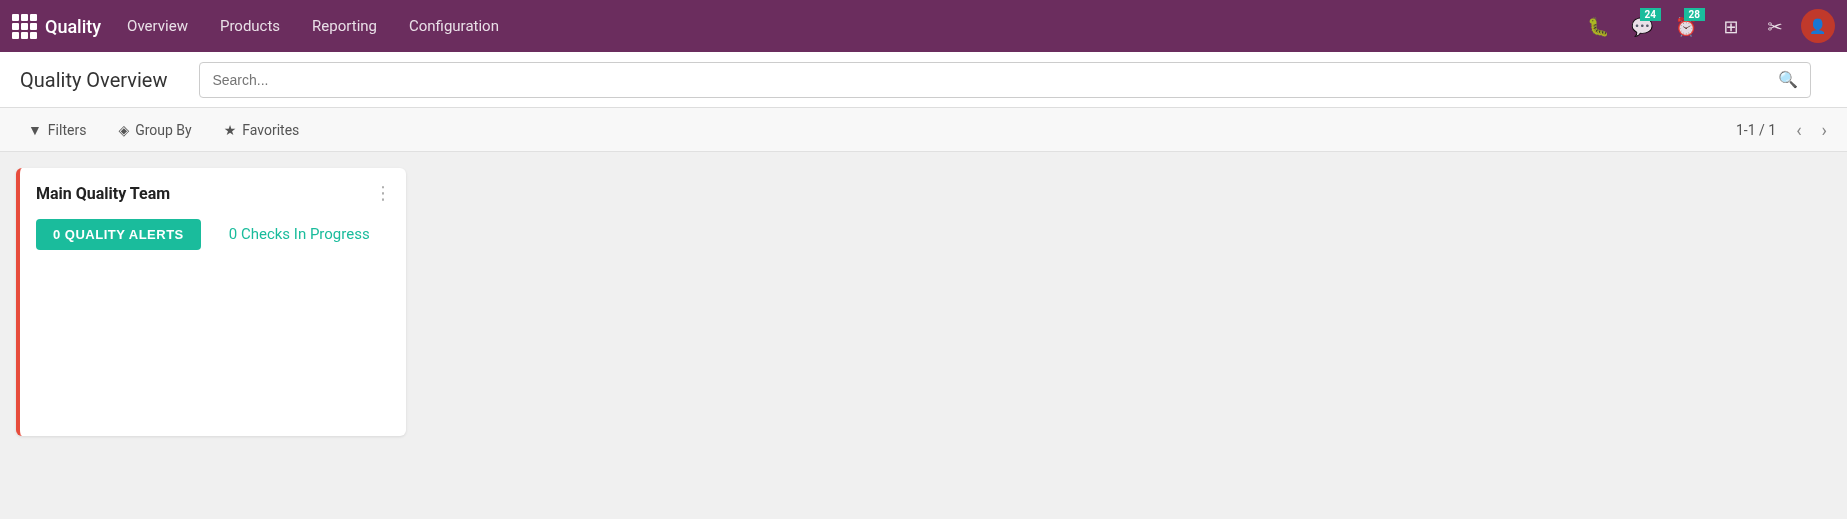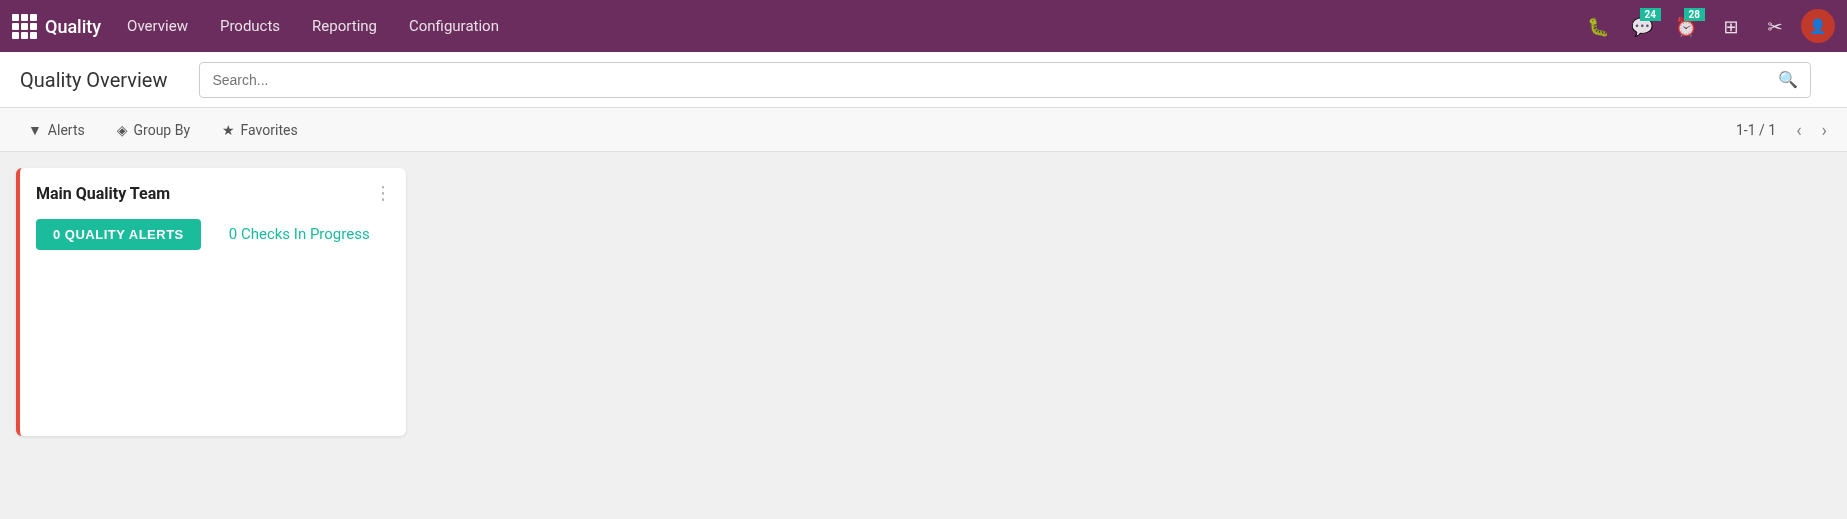--- a/index.html
+++ b/index.html
@@ -309,21 +309,21 @@
 
   <div class="search-area">
     <input type="text" placeholder="Search..." style="">
     <span class="search-icon">🔍</span>
   </div>
 </div>
 
 <div class="filter-bar">
   <div class="filter-btn">
     <span>▼</span>
-    <span>Alerts</span>
+    <span>Filters</span>
   </div>
   <div class="filter-btn">
     <span>◈</span>
     <span>Group By</span>
   </div>
   <div class="filter-btn">
     <span>★</span>
     <span>Favorites</span>
   </div>
   <div class="pagination">

